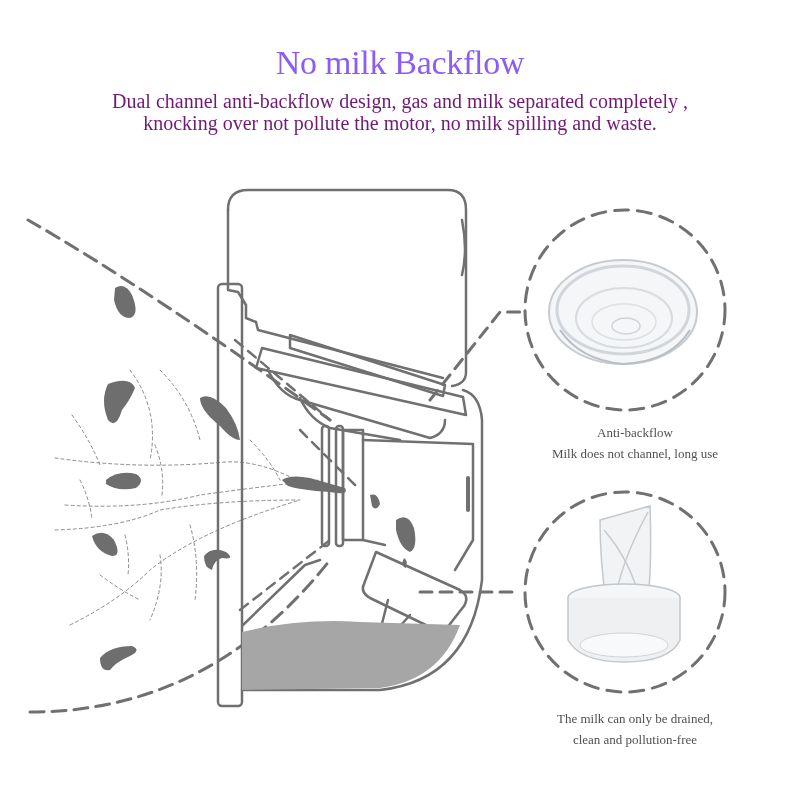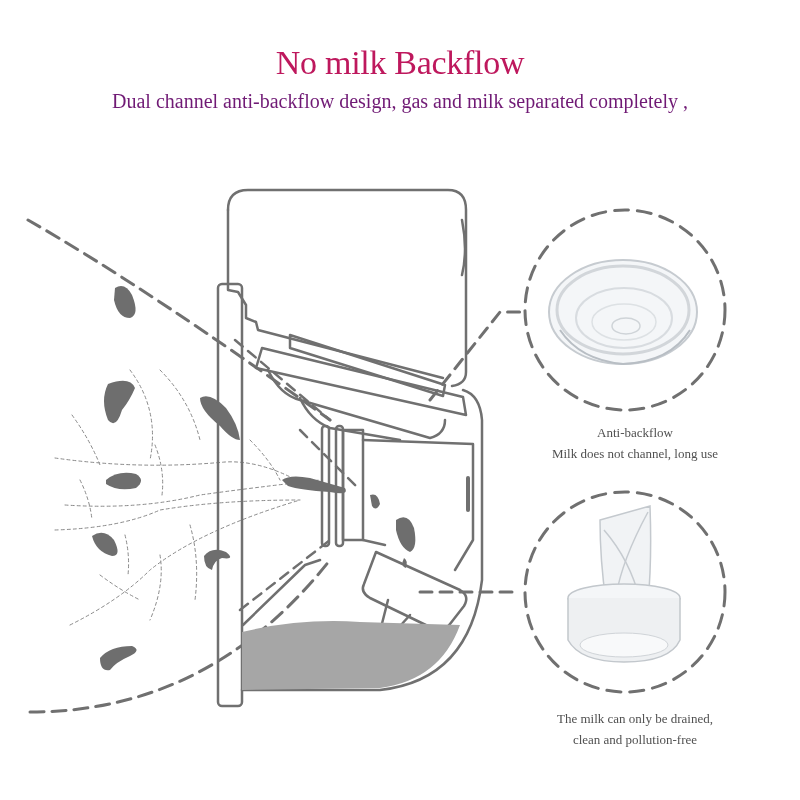--- a/index.html
+++ b/index.html
@@ -1,34 +1,35 @@
 <!DOCTYPE html>
 <html><head>
 <meta charset="utf-8">
 <style>
   html, body { margin:0; padding:0; background:#ffffff; }
   body { width:800px; height:800px; position:relative; overflow:hidden;
          font-family:"DejaVu Serif", "Liberation Serif", serif; color:#555555; }
   .title { position:absolute; left:0; top:44px; width:800px; text-align:center;
-           font-family:"Liberation Serif", serif; font-size:34px; color:#be185d; letter-spacing:-0.3px; }
+           font-family:"Liberation Serif", serif; font-size:34px; color:#8b5cf6; letter-spacing:-0.3px; }
   .subtitle { position:absolute; left:0; top:90px; width:800px; text-align:center;
               font-family:"Liberation Serif", serif; font-size:20px; line-height:22px; color:#701a75; }
   .subtitle div { white-space:nowrap; }
   svg.art { position:absolute; left:0; top:0; }
   .caption { position:absolute; text-align:center; font-family:Liberation Serif, serif;
              font-size:13px; line-height:21px; color:#505050; white-space:nowrap; }
   .cap1 { left:490px; top:422px; width:290px; }
   .cap2 { left:490px; top:708px; width:290px; }
 </style>
 </head>
 <body>
 
 <div class="title">No milk Backflow</div>
 <div class="subtitle">
   <div>Dual channel anti-backflow design, gas and milk separated completely ,</div>
+  <div>knocking over not pollute the motor, no milk spilling and waste.</div>
 </div>
 
 <svg class="art" width="800" height="800" viewBox="0 0 800 800">
   <g fill="none" stroke="#707070" stroke-width="3" stroke-linecap="round" stroke-linejoin="round">
 
     <g stroke-dasharray="14 8" stroke-width="3">
       <path d="M28 220 Q150 290 330 420"></path>
       <path d="M30 712 Q210 712 330 560"></path>
     </g>
 

